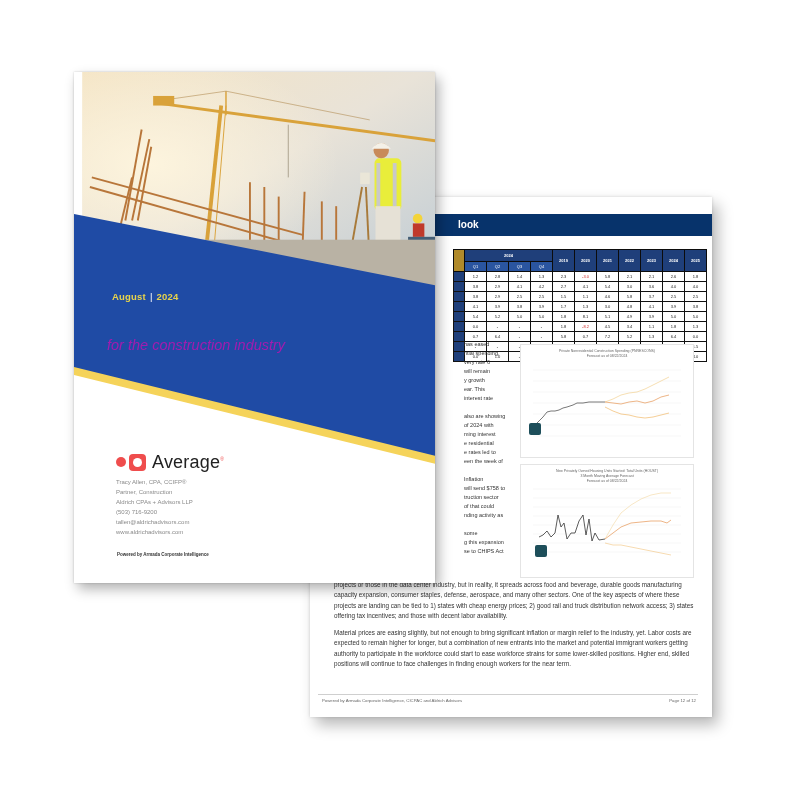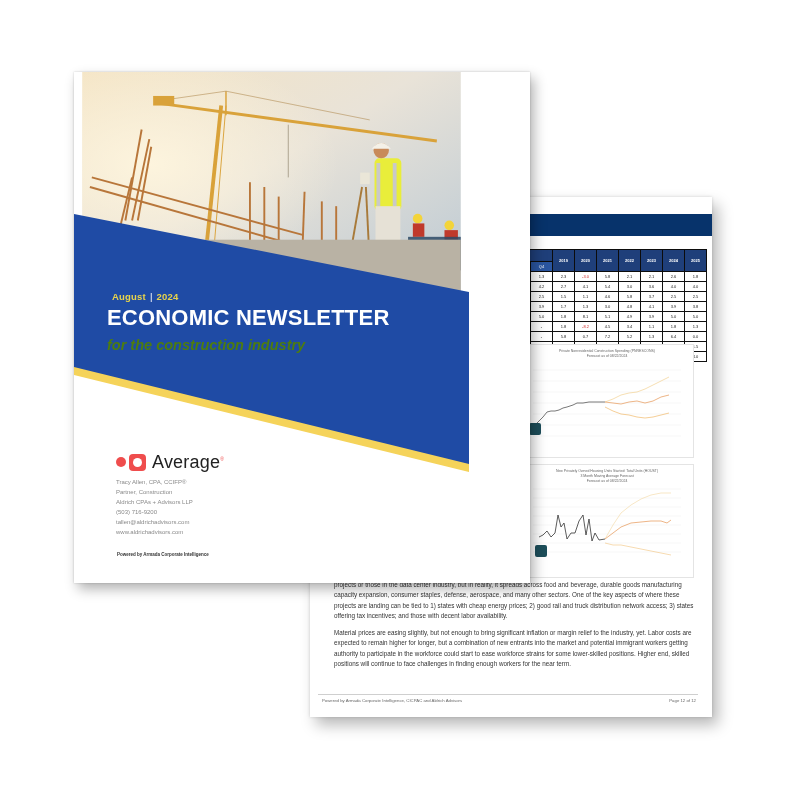--- a/index.html
+++ b/index.html
@@ -43,37 +43,38 @@
   .back-body {
     position:absolute; left:24px; top:383px; width:365px; font-size:6.3px; line-height:10.3px; color:#333;
   }
   .back-body p { margin:0 0 7px 0; }
   .back-footer-line { position:absolute; left:8px; right:14px; top:497px; height:1px; background:#cfcfcf; }
   .back-footer-left { position:absolute; left:12px; top:501px; font-size:4.3px; color:#666; }
   .back-footer-right { position:absolute; right:16px; top:501px; font-size:4.3px; color:#666; }
 
   
   .cover {
-    position:absolute; left:74px; top:72px; width:456px; height:511px; background:#ffffff;
+    position:absolute; left:74px; top:72px; width:313px; height:511px; background:#ffffff;
     box-shadow: 4px 6px 12px rgba(0,0,0,0.30), 0 0 2px rgba(0,0,0,0.2);
     overflow:hidden;
+    padding-left:48px;
   }
   .cover-photo { position:absolute; left:0; top:0; width:395px; height:230px; }
   .cover-blue {
     position:absolute; left:0; top:0; width:395px; height:511px;
   }
   .cover-date {
     position:absolute; left:38px; top:219px; font-size:9.5px; font-weight:bold; color:#e9d44a; letter-spacing:0.2px;
   }
   .cover-date .sep { color:#ffffff; margin:0 4px; font-weight:normal; }
   .cover-title {
     position:absolute; left:33px; top:233px; font-size:22px; font-weight:bold; color:#ffffff; letter-spacing:0.2px;
   }
   .cover-subtitle {
-    position:absolute; left:33px; top:265px; font-size:14.5px; font-style:italic; color:#4d7c0f;font-weight:bold;
+    position:absolute; left:33px; top:265px; font-size:14.5px; font-style:italic; color:#a21caf;
   }
   .logo { position:absolute; left:42px; top:380px; height:20px; display:flex; align-items:center; }
   .logo-dot { width:10px; height:10px; border-radius:50%; background:#ef4d4d; margin-right:3px; }
   .logo-mark { width:17px; height:17px; border-radius:4px; background:#ef4d4d; position:relative; margin-right:6px; }
   .logo-mark::after { content:""; position:absolute; left:4px; top:4px; width:9px; height:9px; border-radius:50%; background:#fff; }
   .logo-text { font-size:18px; color:#222; letter-spacing:0.2px; }
   .logo-text sup { font-size:5px; color:#ef4d4d; }
   .contact { position:absolute; left:42px; top:405px; font-size:6px; line-height:10px; color:#8a8a8a; }
   .contact div { white-space:nowrap; }
   .cover-powered { position:absolute; left:43px; top:480px; font-size:4.5px; font-weight:bold; color:#333; }
@@ -386,21 +387,20 @@
 
   <svg class="cover-blue" width="395" height="511" viewBox="0 0 395 511">
     <polygon points="0,142 395,220 395,511 0,511" fill="#1f4ba5"></polygon>
     <polygon points="0,295 395,392 395,511 0,511" fill="#f5d35a"></polygon>
     <polygon points="0,303 395,400 395,511 0,511" fill="#ffffff"></polygon>
   </svg>
 
   <div class="cover-date">
     <span>August</span><span class="sep">|</span><span>2024</span>
   </div>
-  <div class="cover-title">ECONOMIC NEWSLETTER</div>
   <div class="cover-subtitle">for the construction industry</div>
 
   <div class="logo">
     <span class="logo-dot"></span>
     <span class="logo-mark"></span>
     <span class="logo-text"><span>Average</span><sup>®</sup></span>
   </div>
 
   <div class="contact">
     <div>Tracy Allen, CPA, CCIFP®</div>

